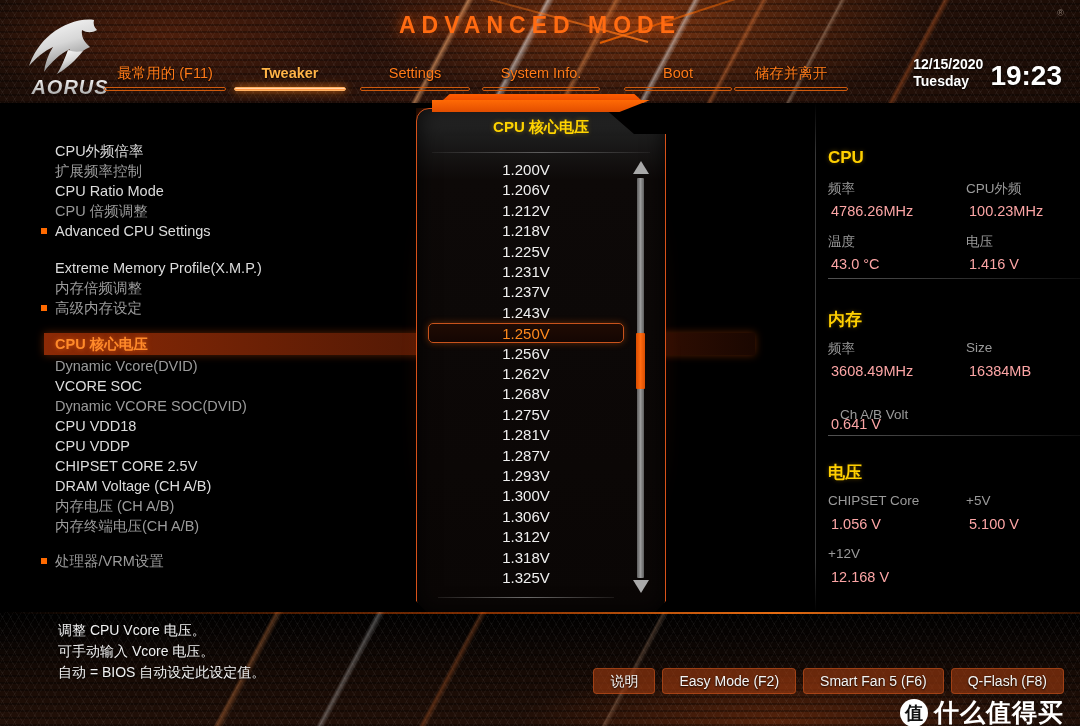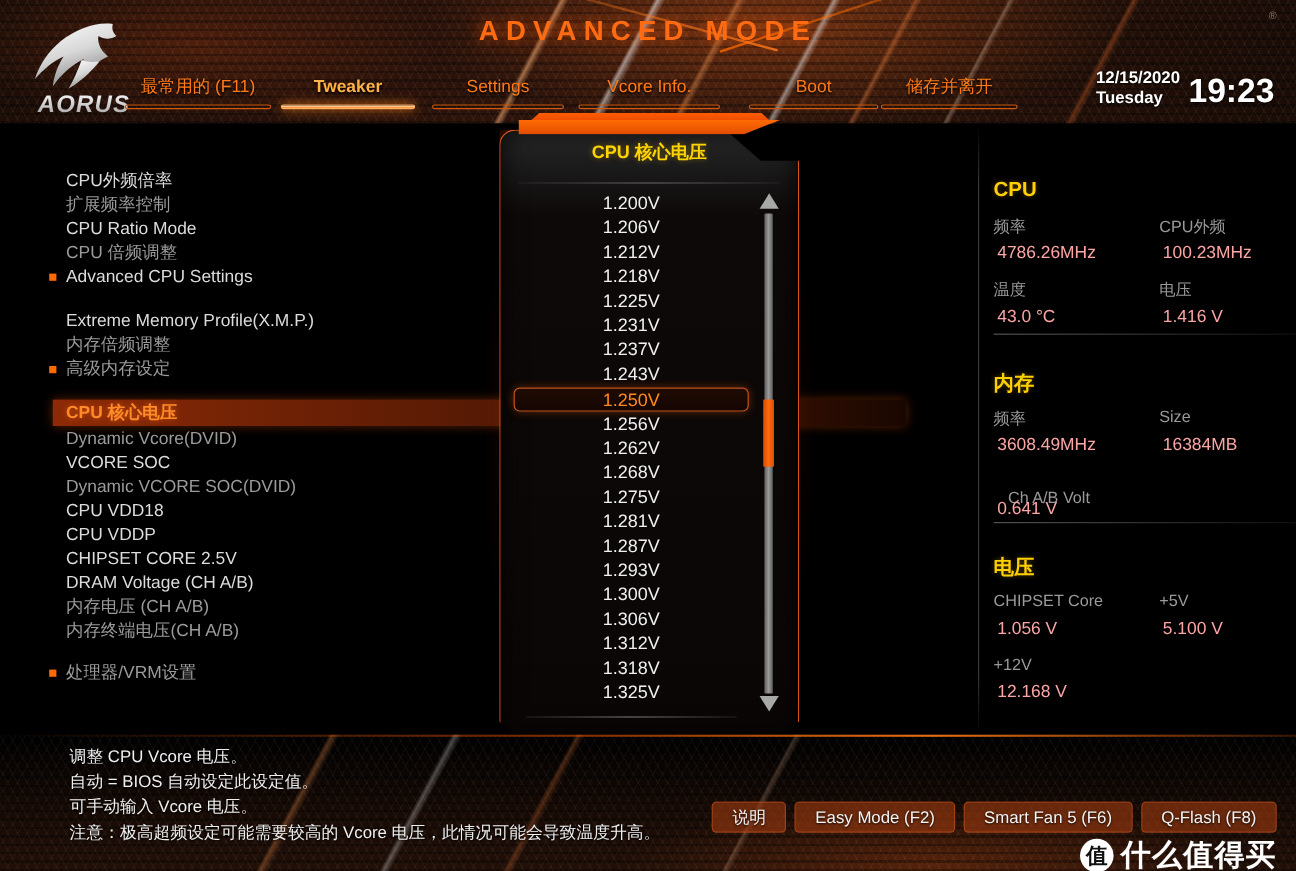--- a/index.html
+++ b/index.html
@@ -299,21 +299,21 @@
       </div>
       <div class="nav-item active" style="left: 234px; width: 112px;">
         <span class="lbl">Tweaker</span>
         <span class="bar"></span>
       </div>
       <div class="nav-item" style="left: 360px; width: 110px;">
         <span class="lbl">Settings</span>
         <span class="bar"></span>
       </div>
       <div class="nav-item" style="left: 482px; width: 118px;">
-        <span class="lbl">Vcore Info.</span>
+        <span class="lbl">System Info.</span>
         <span class="bar"></span>
       </div>
       <div class="nav-item" style="left: 624px; width: 108px;">
         <span class="lbl">Boot</span>
         <span class="bar"></span>
       </div>
       <div class="nav-item" style="left: 734px; width: 114px;">
         <span class="lbl">储存并离开</span>
         <span class="bar"></span>
       </div>
@@ -496,21 +496,20 @@
     <div class="arrow dn"></div>
   </div>
 </div>
 
 <div id="footer">
   <div class="hex"></div>
   <div class="streaks"></div>
   <div class="topglow"></div>
   <div id="help">
       <div>调整 CPU Vcore 电压。</div>
+      <div>可手动输入 Vcore 电压。</div>
       <div>自动 = BIOS 自动设定此设定值。</div>
-      <div>可手动输入 Vcore 电压。</div>
-      <div>注意：极高超频设定可能需要较高的 Vcore 电压，此情况可能会导致温度升高。</div>
     </div>
   <div id="fbtns"><span class="fbtn">说明</span><span class="fbtn">Easy Mode (F2)</span><span class="fbtn">Smart Fan 5 (F6)</span><span class="fbtn">Q-Flash (F8)</span></div>
   <div id="watermark">
     <span class="wm-circ">值</span><span class="wm-txt">什么值得买</span>
   </div>
 </div>
 
 </body></html>

